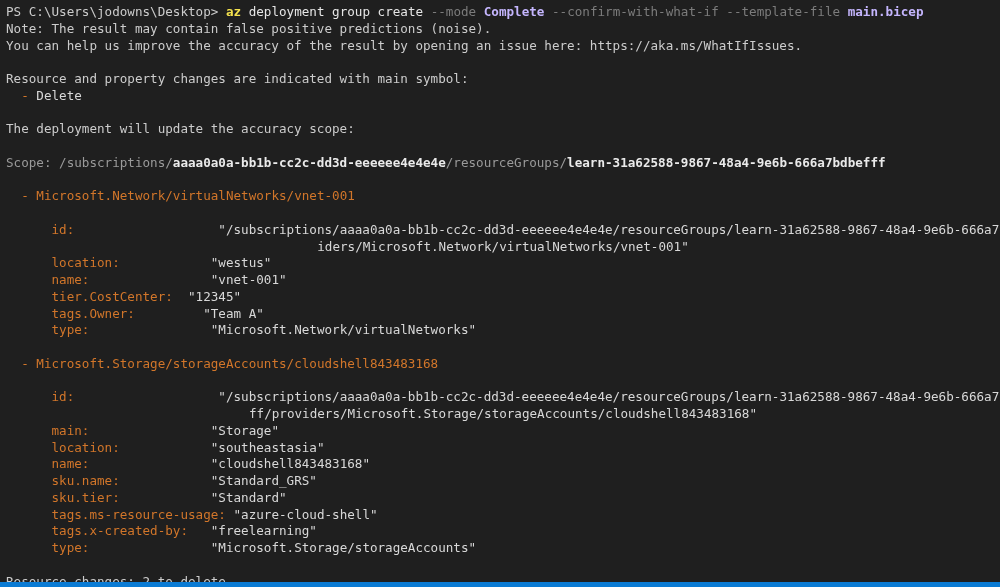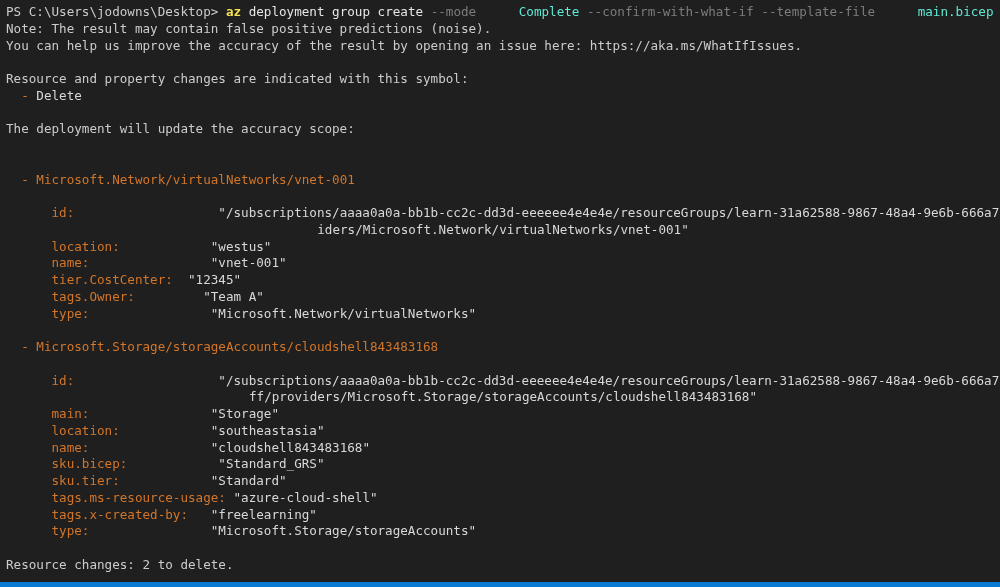--- a/index.html
+++ b/index.html
@@ -33,21 +33,21 @@
     letter-spacing: 0px;
     color: #cccccc;
   }
   .line.blank { color: transparent; }
 
   
   .c-prompt   { color: #cccccc; }
   .c-cmd      { color: #f3e14d; font-weight: bold; }
   .c-sub      { color: #e6e6e6; }
   .c-flag     { color: #7c7c7c; }
-  .c-val      { color: #5eead4; font-weight: normal; margin-left: 35px; }
+  .c-val      { color: #c4b5fd; font-weight: bold; }
   .c-plain    { color: #cccccc; }
   .c-dim      { color: #9a9a9a; }
   .c-orange   { color: #d2762a; }
   .c-white    { color: #d8d8d8; text-align: center; }
   .c-brightw  { color: #eaeaea; font-weight: bold; }
 
   #statusbar {
     position: absolute;
     left: 0;
     bottom: 0;
@@ -61,30 +61,31 @@
 
 <div id="terminal">
 
   <div class="line"><span class="c-prompt">PS C:\Users\jodowns\Desktop&gt;</span><span class="c-plain"> </span><span class="c-cmd">az</span><span class="c-sub"> deployment group create </span><span class="c-flag">--mode</span><span class="c-val"> Complete </span><span class="c-flag">--confirm-with-what-if</span><span class="c-flag"> --template-file </span><span class="c-val">main.bicep</span></div>
 
   <div class="line c-plain">Note: The result may contain false positive predictions (noise).</div>
   <div class="line c-plain">You can help us improve the accuracy of the result by opening an issue here: https://aka.ms/WhatIfIssues.</div>
 
   <div class="line blank">&nbsp;</div>
 
-  <div class="line c-plain">Resource and property changes are indicated with this symbol:</div>
+  <div class="line c-plain">Resource and property changes are indicated with main symbol:</div>
 
   <div class="line"><span class="c-orange">  -</span><span class="c-white"> Delete</span></div>
 
   <div class="line blank">&nbsp;</div>
 
   <div class="line c-plain">The deployment will update the accuracy scope:</div>
 
   <div class="line blank">&nbsp;</div>
 
+  <div class="line"><span class="c-dim">Scope: /subscriptions/</span><span class="c-brightw">aaaa0a0a-bb1b-cc2c-dd3d-eeeeee4e4e4e</span><span class="c-dim">/resourceGroups/</span><span class="c-brightw">learn-31a62588-9867-48a4-9e6b-666a7bdbefff</span></div>
 
   <div class="line blank">&nbsp;</div>
 
   <div class="line"><span class="c-orange">  - </span><span class="c-orange">Microsoft.Network/virtualNetworks/vnet-001</span></div>
 
   <div class="line blank">&nbsp;</div>
 
   <div class="line"><span class="c-orange">      id:</span><span class="c-orange">                   </span><span class="c-white">"/subscriptions/aaaa0a0a-bb1b-cc2c-dd3d-eeeeee4e4e4e/resourceGroups/learn-31a62588-9867-48a4-9e6b-666a7bdbefff/prov</span></div>
   <div class="line c-white">iders/Microsoft.Network/virtualNetworks/vnet-001"</div>
 
@@ -99,21 +100,21 @@
   <div class="line"><span class="c-orange">  - </span><span class="c-orange">Microsoft.Storage/storageAccounts/cloudshell843483168</span></div>
 
   <div class="line blank">&nbsp;</div>
 
   <div class="line"><span class="c-orange">      id:</span><span class="c-orange">                   </span><span class="c-white">"/subscriptions/aaaa0a0a-bb1b-cc2c-dd3d-eeeeee4e4e4e/resourceGroups/learn-31a62588-9867-48a4-9e6b-666a7bdbef</span></div>
   <div class="line c-white">ff/providers/Microsoft.Storage/storageAccounts/cloudshell843483168"</div>
 
   <div class="line"><span class="c-orange">      main:</span><span class="c-orange">                </span><span class="c-white">"Storage"</span></div>
   <div class="line"><span class="c-orange">      location:</span><span class="c-orange">            </span><span class="c-white">"southeastasia"</span></div>
   <div class="line"><span class="c-orange">      name:</span><span class="c-orange">                </span><span class="c-white">"cloudshell843483168"</span></div>
-  <div class="line"><span class="c-orange">      sku.bicep:</span><span class="c-orange">            </span><span class="c-white">"Standard_GRS"</span></div>
+  <div class="line"><span class="c-orange">      sku.name:</span><span class="c-orange">            </span><span class="c-white">"Standard_GRS"</span></div>
   <div class="line"><span class="c-orange">      sku.tier:</span><span class="c-orange">            </span><span class="c-white">"Standard"</span></div>
   <div class="line"><span class="c-orange">      tags.ms-resource-usage:</span><span class="c-orange"> </span><span class="c-white">"azure-cloud-shell"</span></div>
   <div class="line"><span class="c-orange">      tags.x-created-by:</span><span class="c-orange">   </span><span class="c-white">"freelearning"</span></div>
   <div class="line"><span class="c-orange">      type:</span><span class="c-orange">                </span><span class="c-white">"Microsoft.Storage/storageAccounts"</span></div>
 
   <div class="line blank">&nbsp;</div>
 
   <div class="line c-plain">Resource changes: 2 to delete.</div>
 
 </div>

